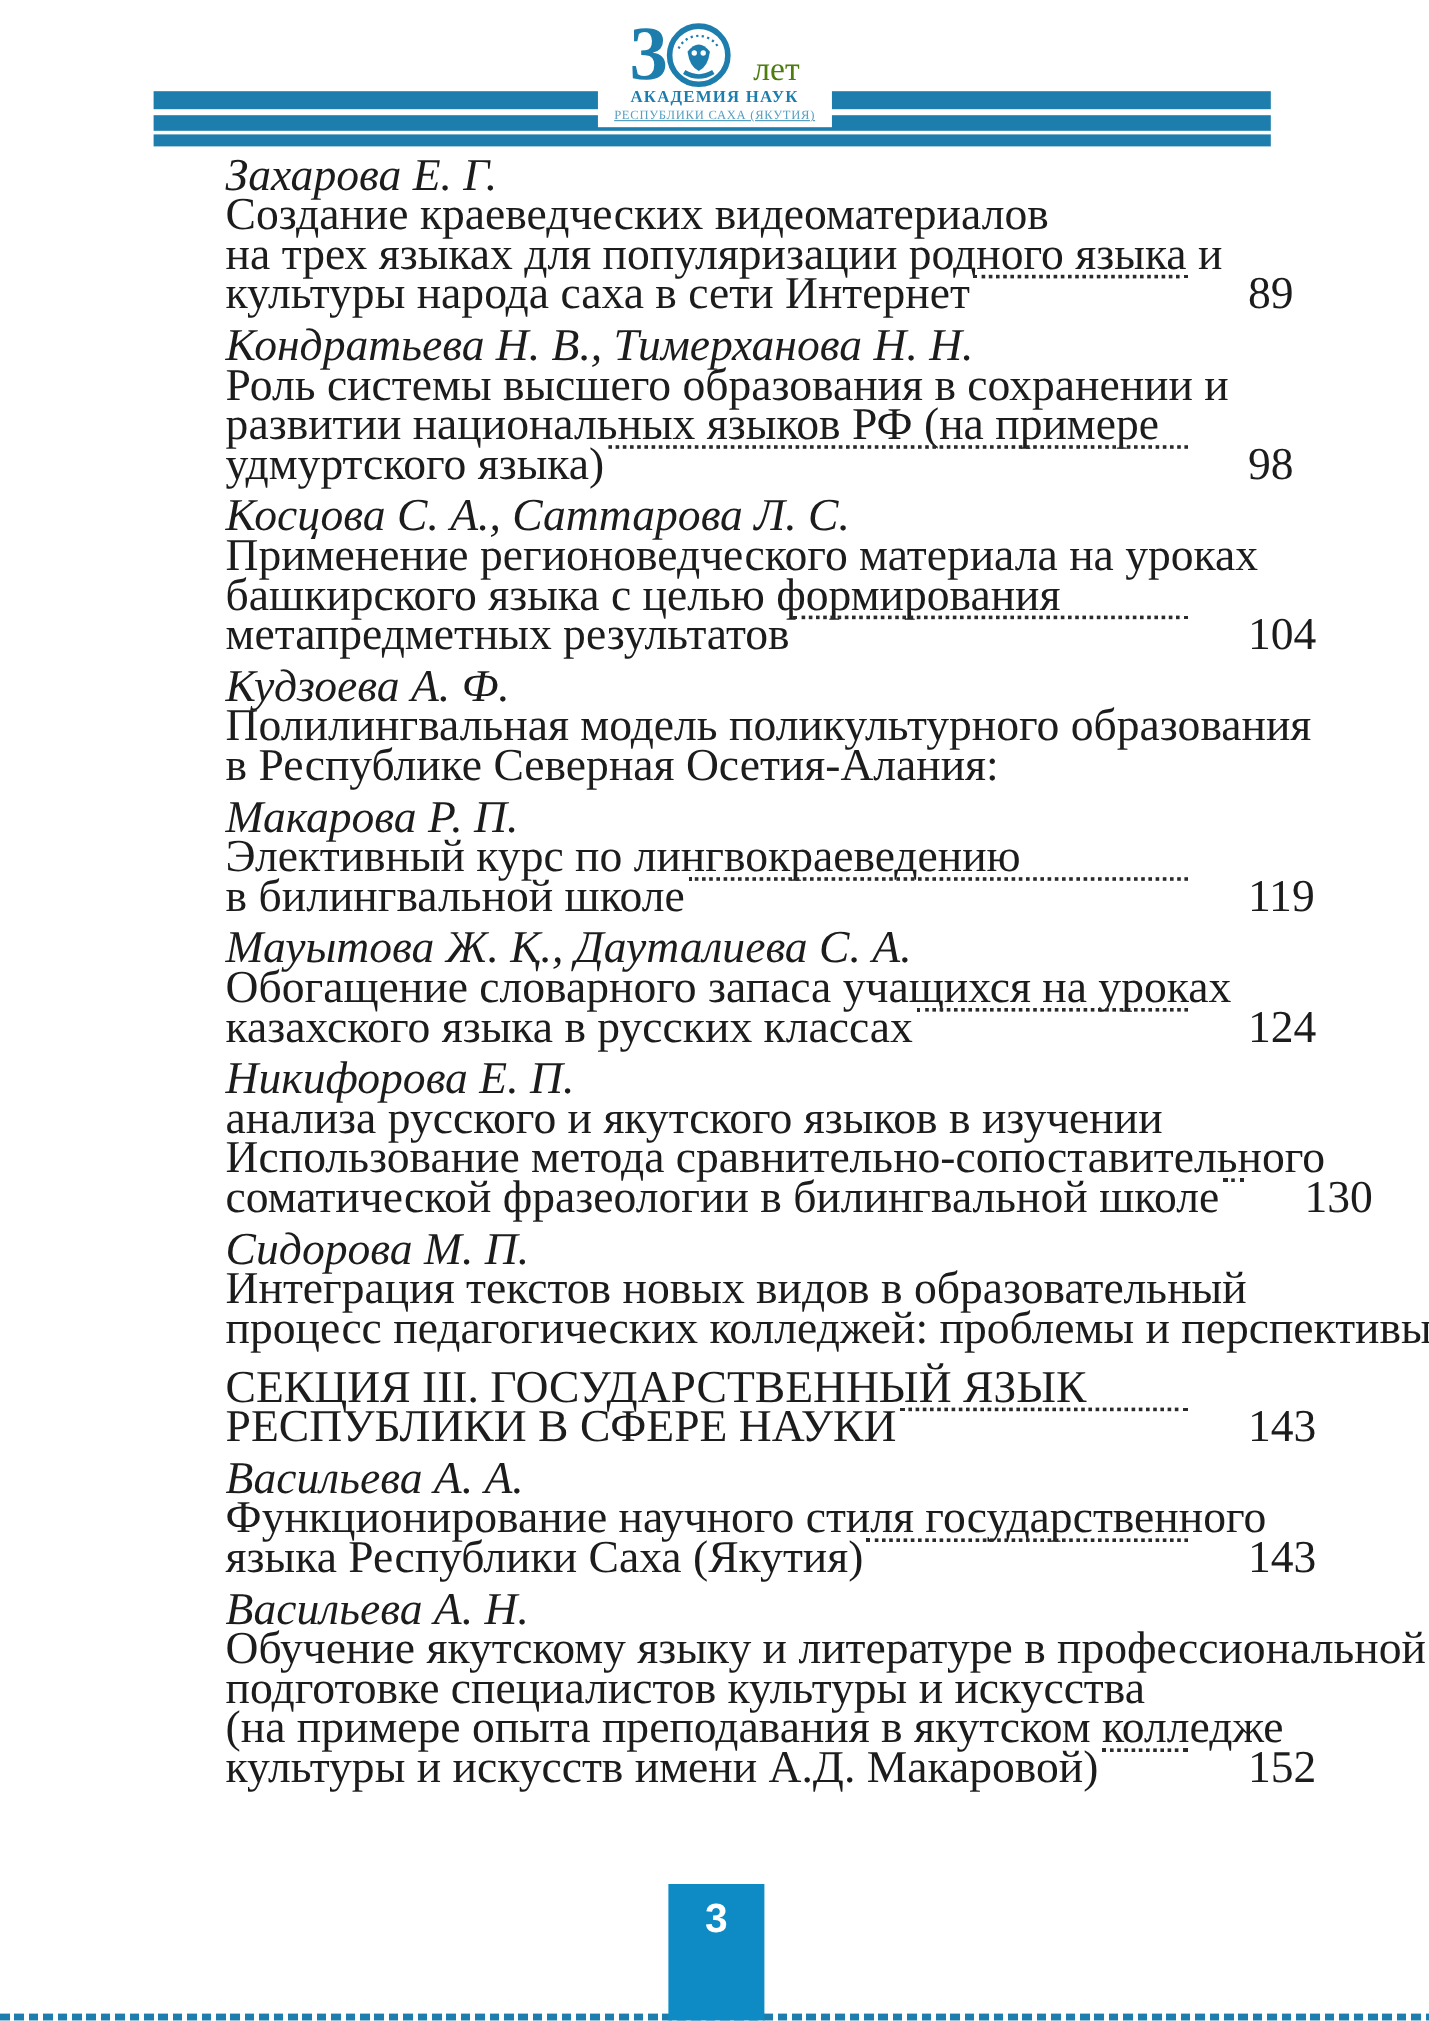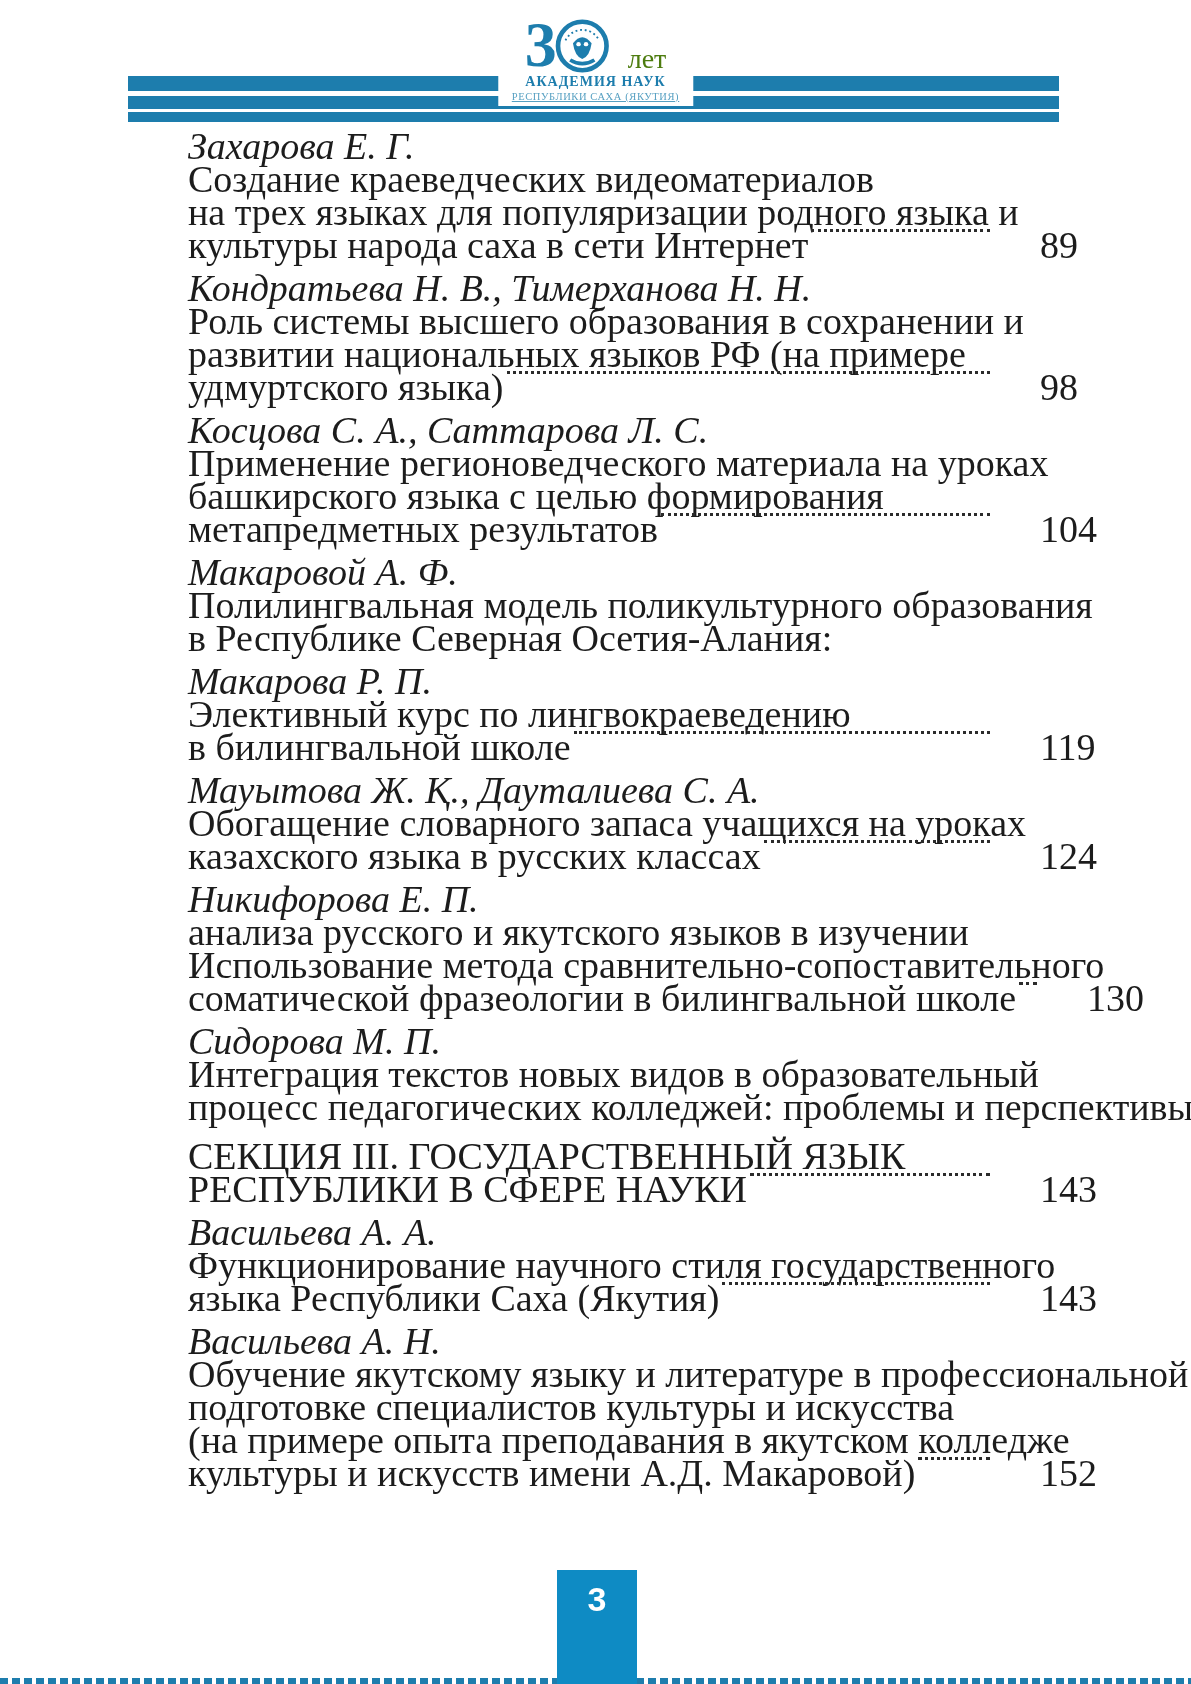--- a/index.html
+++ b/index.html
@@ -124,21 +124,21 @@
         <div class="author">Косцова С. А., Саттарова Л. С.</div>
         <div class="title-line">Применение регионоведческого материала на уроках</div>
         <div class="title-line">башкирского языка с целью формирования</div>
         <div class="toc-line">
           <span class="line-text">метапредметных результатов</span>
           <span class="leader"></span>
           <span class="page-num">104</span>
         </div>
       </div>
       <div class="toc-entry">
-        <div class="author">Макаровой А. Ф.</div>
+        <div class="author">Кудзоева А. Ф.</div>
         <div class="title-line">Полилингвальная модель поликультурного образования</div>
         <div class="title-line">в Республике Северная Осетия-Алания:</div>
       </div>
       <div class="toc-entry">
         <div class="author">Макарова Р. П.</div>
         <div class="title-line">Элективный курс по лингвокраеведению</div>
         <div class="toc-line">
           <span class="line-text">в билингвальной школе</span>
           <span class="leader"></span>
           <span class="page-num">119</span>

